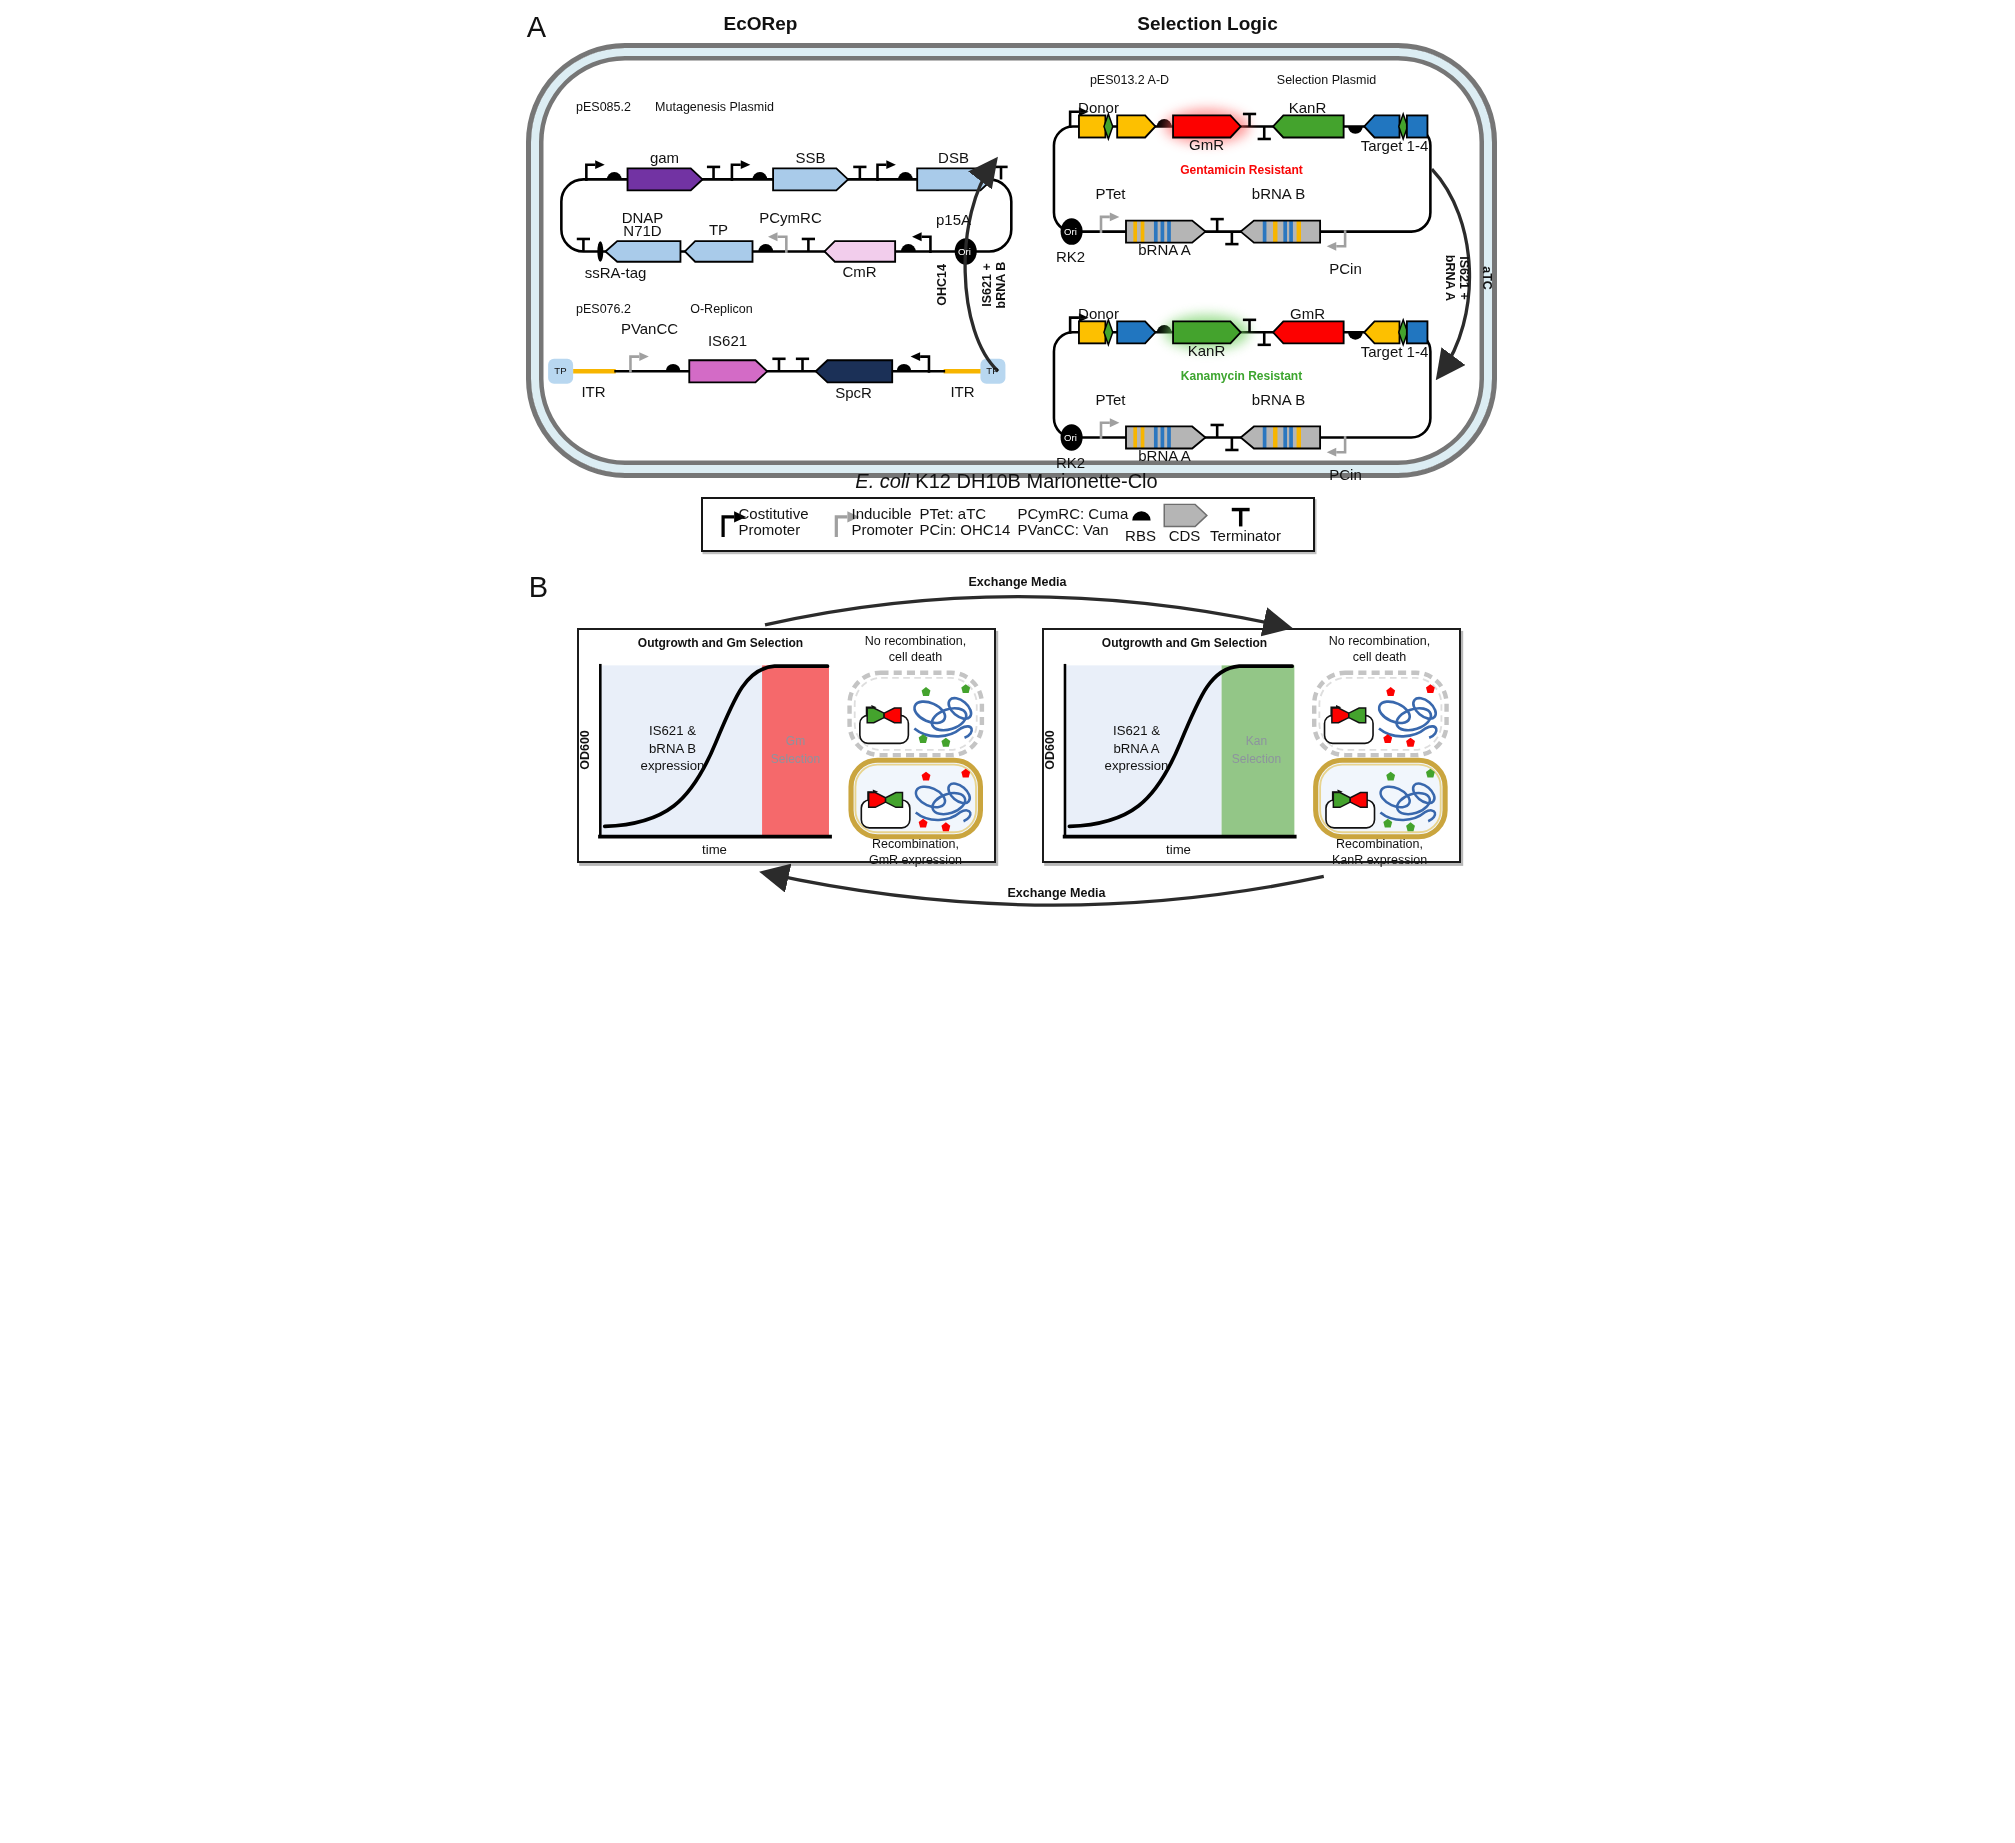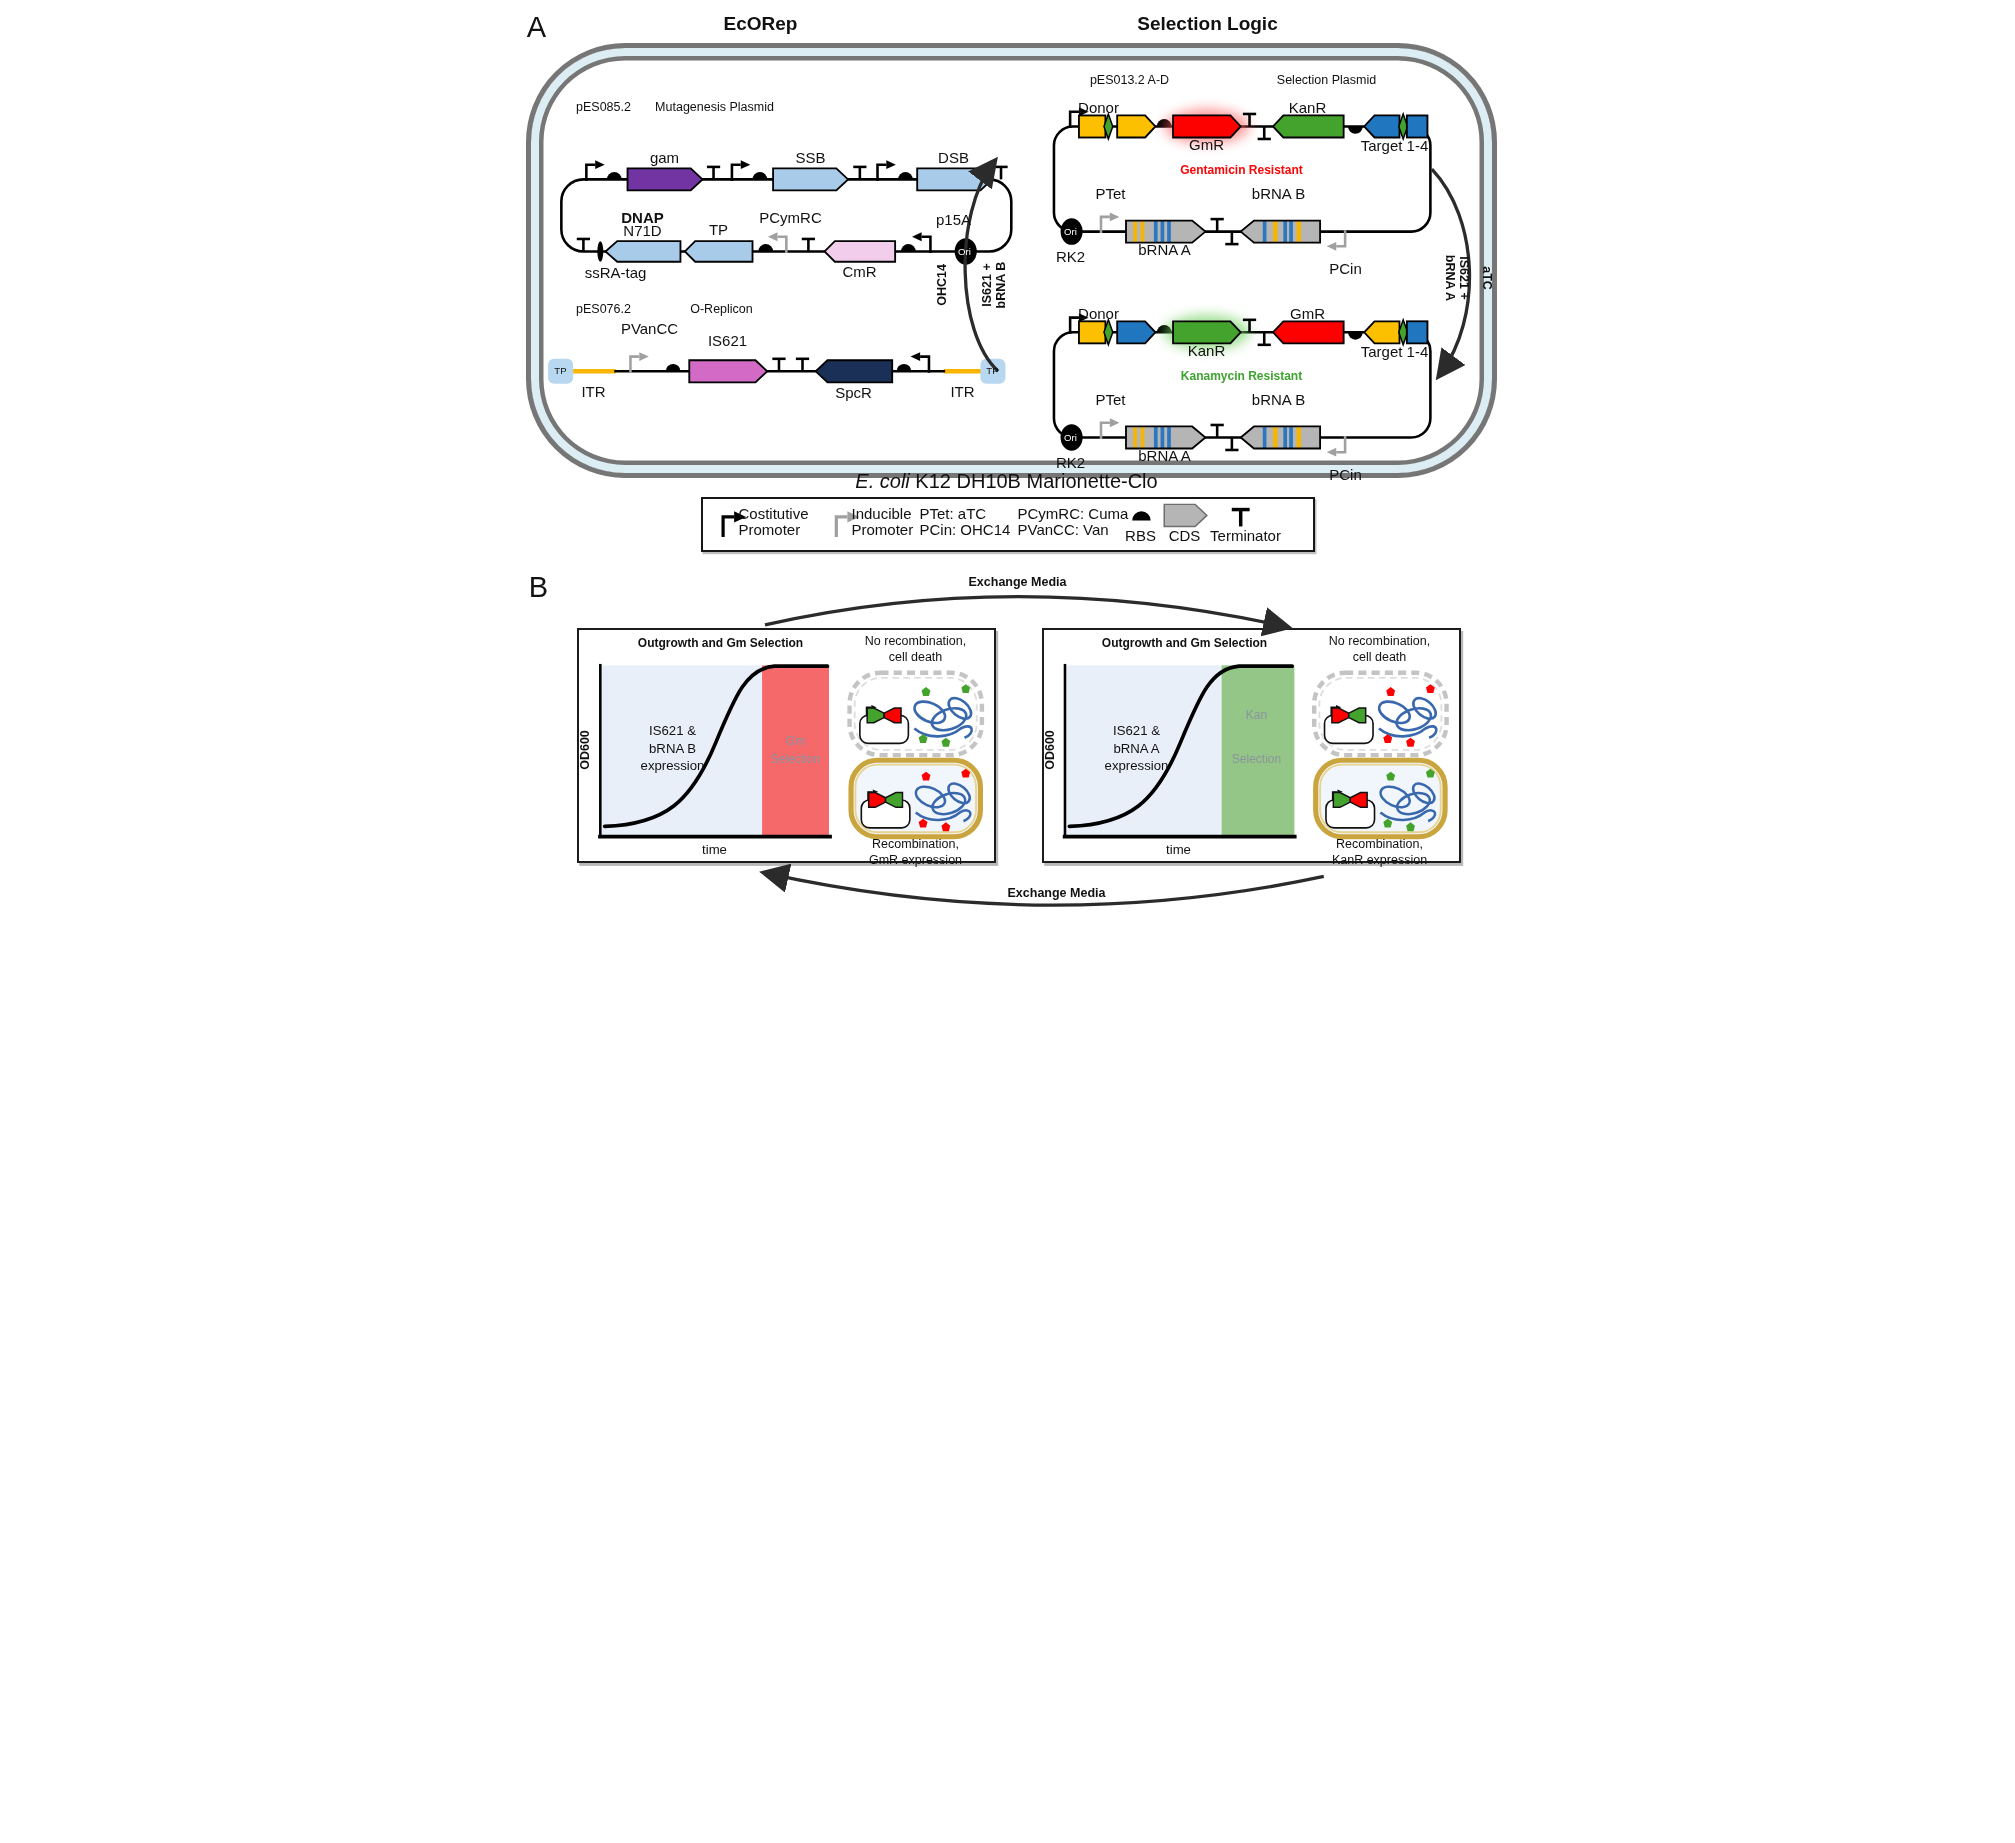--- a/index.html
+++ b/index.html
@@ -258,21 +258,21 @@
 
   <div class="lbl s40" style="left:33px;top:28px;">A</div>
   <div class="lbl b s26" style="left:257px;top:23.5px;">EcORep</div>
   <div class="lbl b s26" style="left:704px;top:23.5px;">Selection Logic</div>
 
   <div class="lbl s17" style="left:100px;top:108px;">pES085.2</div>
   <div class="lbl s17" style="left:211px;top:108px;">Mutagenesis Plasmid</div>
   <div class="lbl s16" style="left:161px;top:158px;">gam</div>
   <div class="lbl s16" style="left:307px;top:158px;">SSB</div>
   <div class="lbl s16" style="left:450px;top:158px;">DSB</div>
-  <div class="lbl s16" style="left:139px;top:218px;font-weight:bold;">DNAP</div>
+  <div class="lbl s16" style="left:139px;top:218px;">DNAP</div>
   <div class="lbl s16" style="left:139px;top:231px;">N71D</div>
   <div class="lbl s16" style="left:215px;top:230px;">TP</div>
   <div class="lbl s16" style="left:287px;top:218px;">PCymRC</div>
   <div class="lbl s16" style="left:356px;top:272px;">CmR</div>
   <div class="lbl s16" style="left:450px;top:220px;">p15A</div>
   <div class="lbl s13 wht" style="left:461px;top:252px;">Ori</div>
   <div class="lbl s16" style="left:112px;top:273px;">ssRA-tag</div>
 
   <div class="lbl s17" style="left:100px;top:310px;">pES076.2</div>
   <div class="lbl s17" style="left:218px;top:310px;text-align:right;">O-Replicon</div>
@@ -355,20 +355,20 @@
   <div class="lbl s17" style="left:412px;top:845px;">Recombination,</div>
   <div class="lbl s17" style="left:412px;top:861px;">GmR expression</div>
 
   <div class="lbl b s19" style="left:681px;top:644px;">Outgrowth and Gm Selection</div>
   <div class="lbl s17" style="left:876px;top:642px;">No recombination,</div>
   <div class="lbl s17" style="left:876px;top:658px;">cell death</div>
   <div class="lbl rotl b s17" style="left:547px;top:750px;">OD600</div>
   <div class="lbl s18" style="left:633px;top:731px;">IS621 &amp;</div>
   <div class="lbl s18" style="left:633px;top:749px;">bRNA A</div>
   <div class="lbl s18" style="left:633px;top:766px;">expression</div>
-  <div class="lbl s19 gry" style="left:753px;top:716px;">Kan</div>
+  <div class="lbl s19 gry" style="left:753px;top:742px;">Kan</div>
   <div class="lbl s19 gry" style="left:753px;top:760px;">Selection</div>
   <div class="lbl s18" style="left:675px;top:850px;">time</div>
   <div class="lbl s17" style="left:876px;top:845px;">Recombination,</div>
   <div class="lbl s17" style="left:876px;top:861px;">KanR expression</div>
 
 </div>
 
 
 </body></html>

